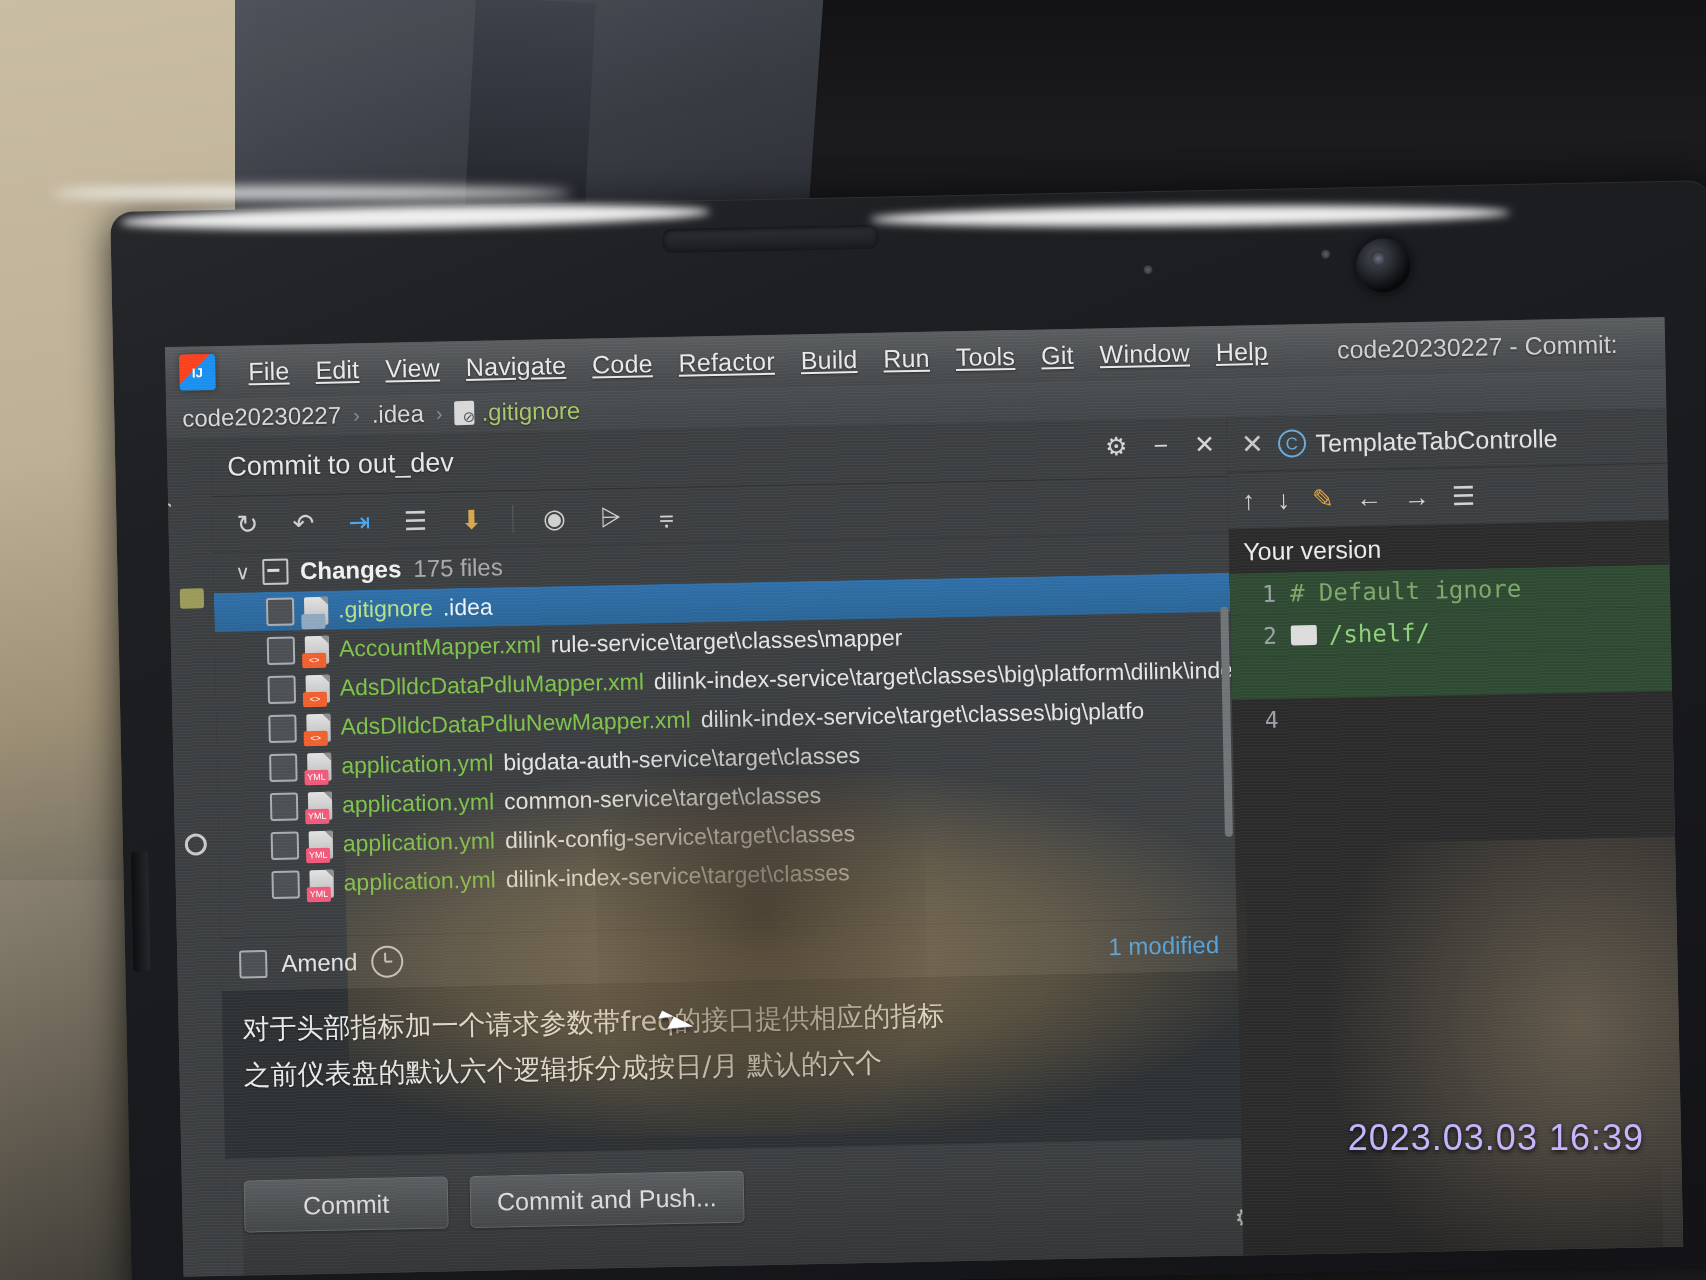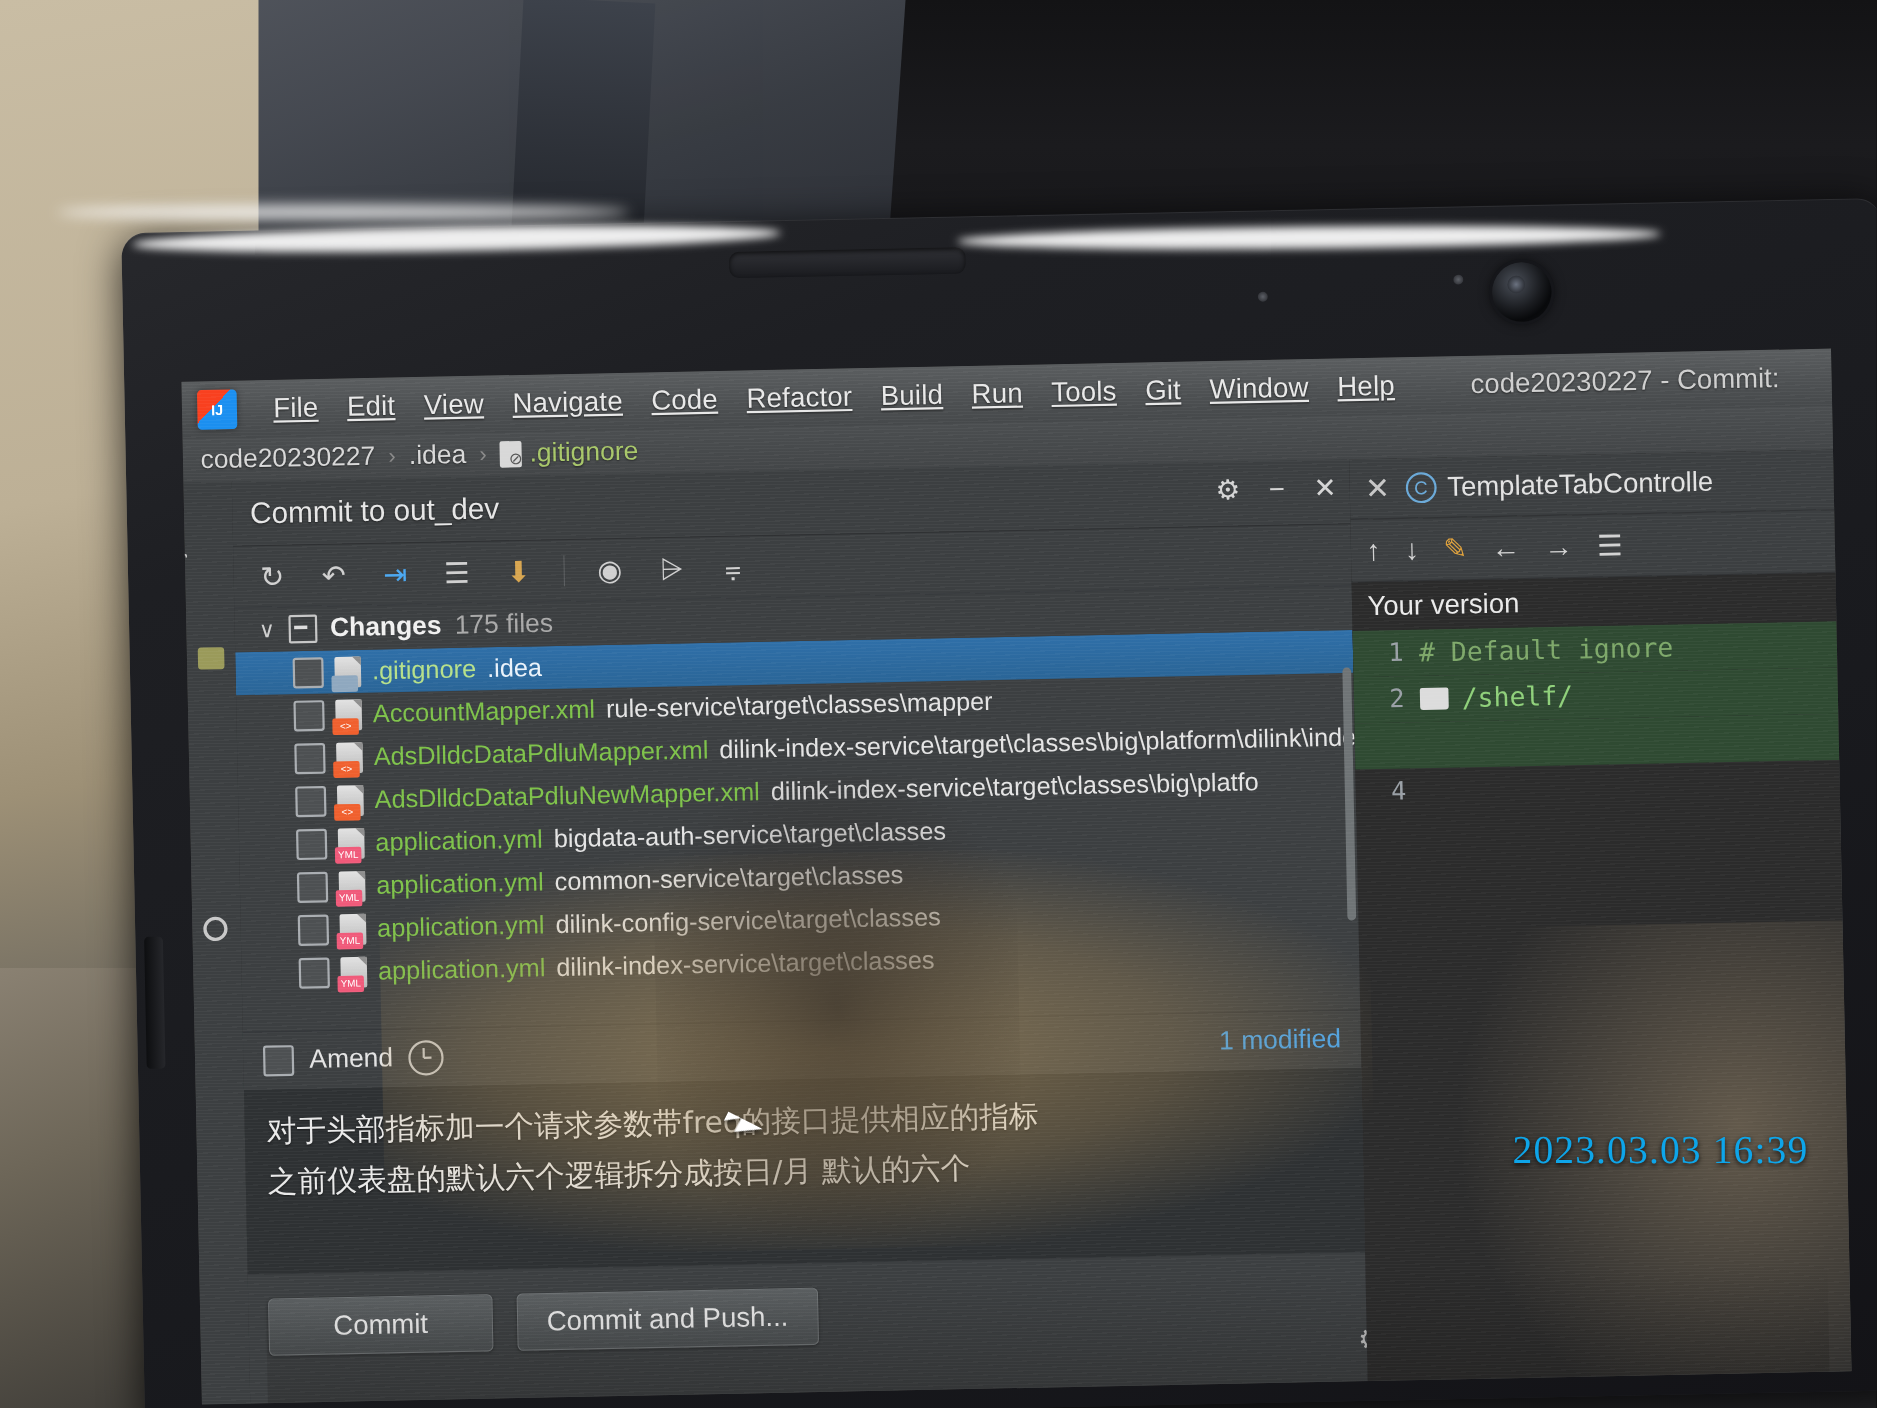--- a/index.html
+++ b/index.html
@@ -200,22 +200,22 @@
     background:radial-gradient(ellipse at 60% 40%,rgba(226,196,150,.30) 0%,rgba(0,0,0,0) 72%);}
   .refl.bot{left:60px;top:830px;width:1420px;height:250px;
     background:linear-gradient(180deg,rgba(0,0,0,0) 0%,rgba(20,18,16,.30) 60%,rgba(10,9,8,.45) 100%);}
   .scanlines{position:absolute;left:0;top:0;width:1500px;height:930px;
     background:repeating-linear-gradient(0deg,rgba(255,255,255,.035) 0 1px,rgba(0,0,0,0) 1px 3px);}
   .cursor-arrow{position:absolute;left:481px;top:676px;width:0;height:0;
     border-left:13px solid #fff;border-bottom:9px solid transparent;
     filter:drop-shadow(1px 2px 2px rgba(0,0,0,.6));transform:rotate(28deg);}
   .cursor-arrow:after{content:"";position:absolute;left:0;top:0;
     border-left:22px solid #fff;border-bottom:14px solid transparent;}
-  .timestamp{position:absolute;right:62px;top:1024px;color:#0ea5e9;font-size:36px;
-    font-family:Liberation Serif, serif;letter-spacing:1px;
+  .timestamp{position:absolute;right:62px;top:1117px;color:#c4b5fd;font-size:36px;
+    font-family:Liberation Sans, sans-serif;letter-spacing:1px;
     text-shadow:0 2px 5px rgba(0,0,0,.85);white-space:nowrap;}
 </style>
 </head>
 <body>
 
 <div id="scene">
 
   <div class="bg-wall"></div>
   <div class="bg-person"></div>
   <div class="bg-jeans"></div>

